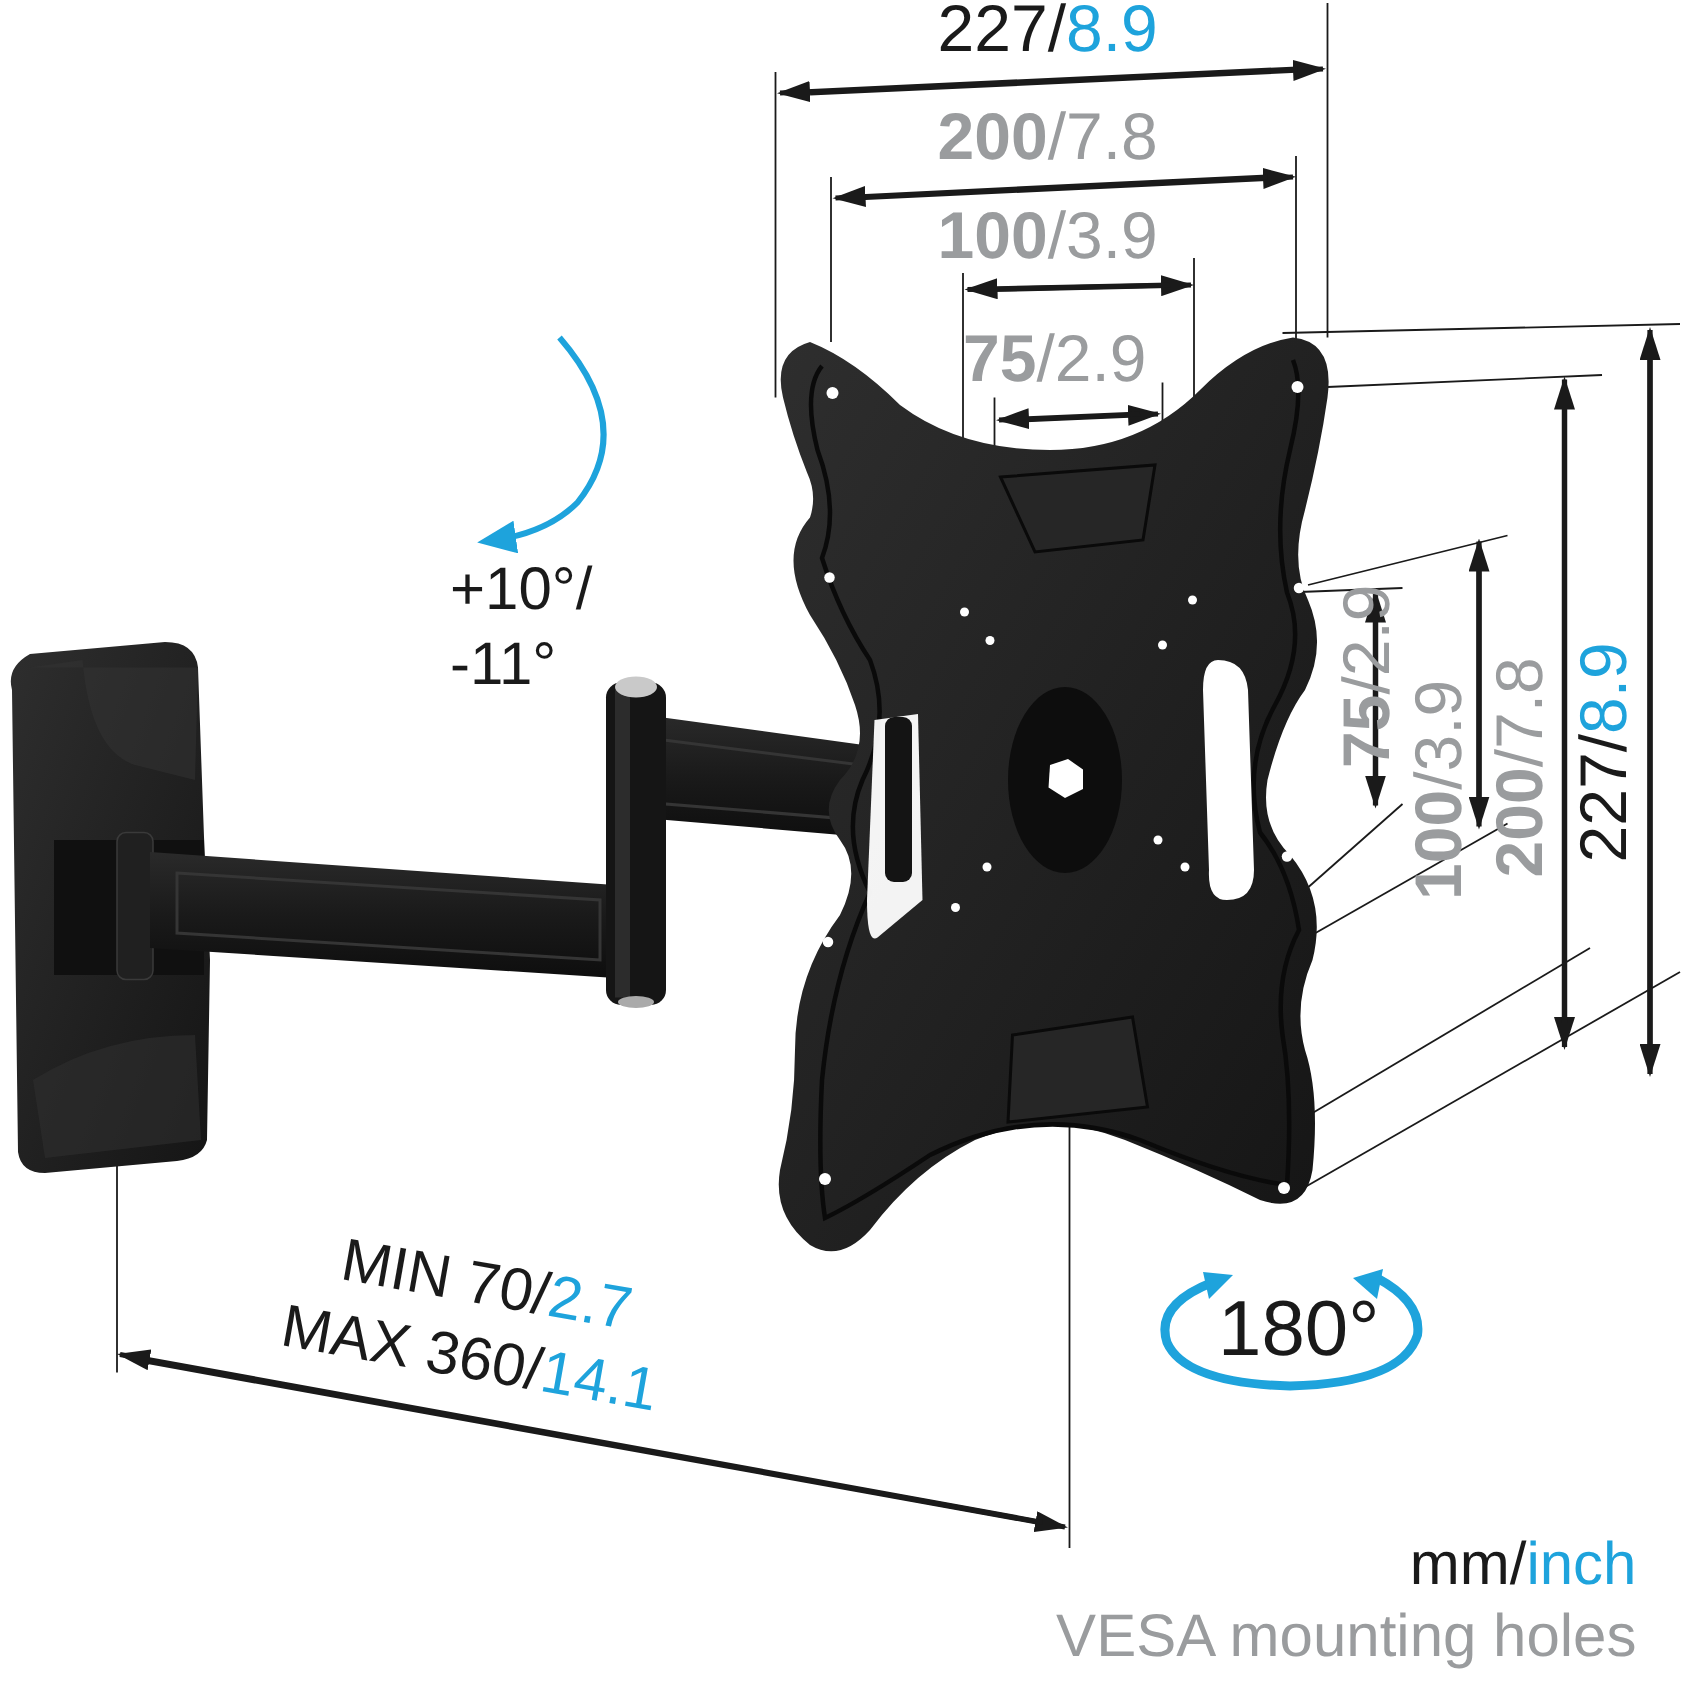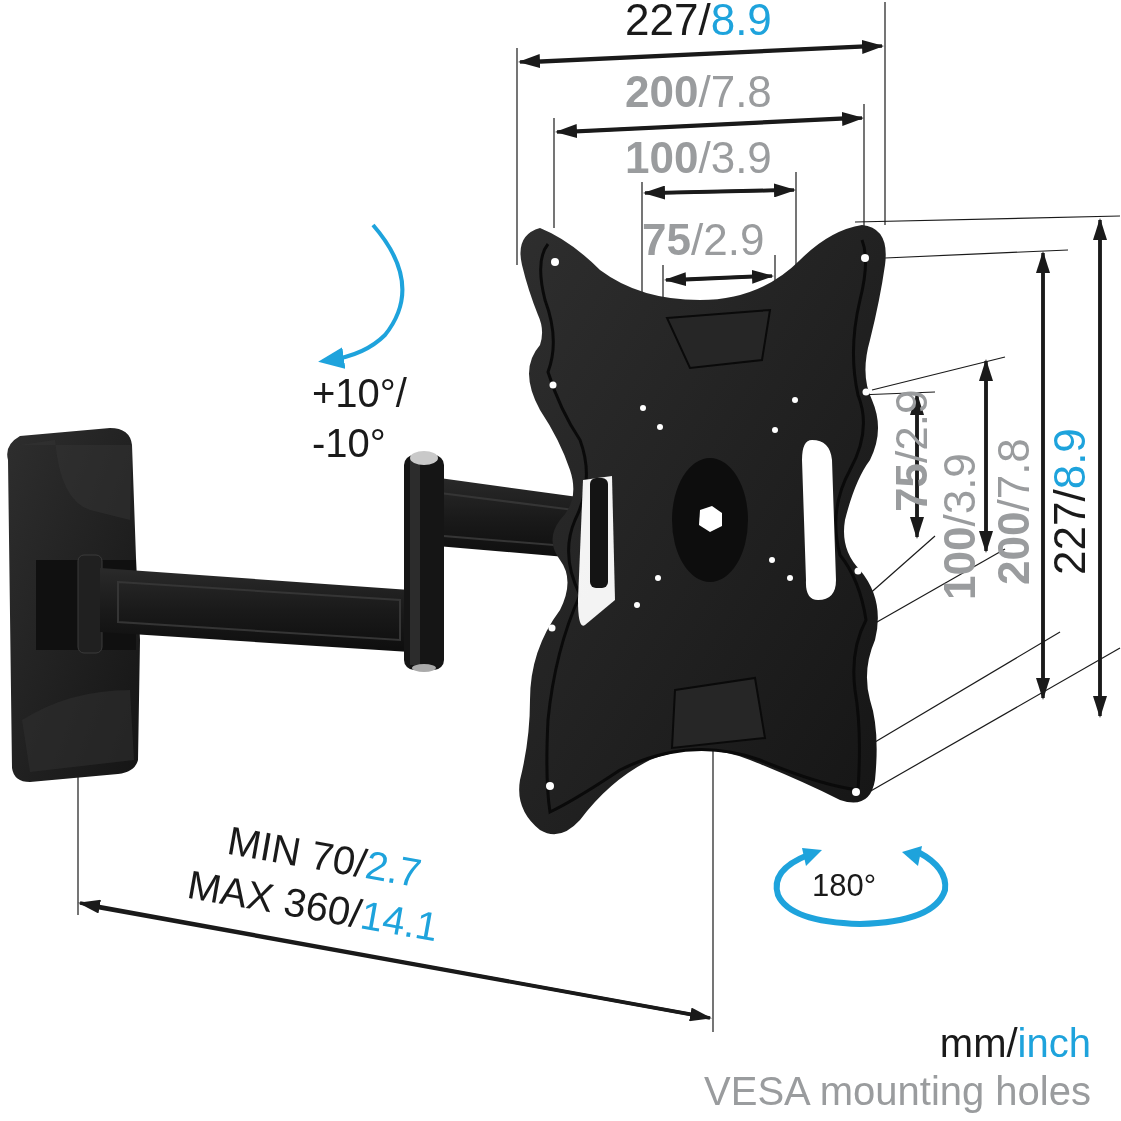--- a/index.html
+++ b/index.html
@@ -173,26 +173,26 @@
 </div>
 
 <div style="position:absolute;left:992px;top:585px;font-size:44px;line-height:44px;color:#9a9c9e;transform:rotate(-90deg);transform-origin:0 0;white-space:nowrap;">
   <span style="font-weight:bold">200</span><span>/</span><span>7.8</span>
 </div>
 
 <div style="position:absolute;left:1048px;top:575px;font-size:44px;line-height:44px;transform:rotate(-90deg);transform-origin:0 0;white-space:nowrap;">
   <span style="color:#1a1a1a">227</span><span style="color:#1a1a1a">/</span><span style="color:#1ea3dc">8.9</span>
 </div>
 
-<div style="position:absolute;left:300px;top:368px;font-size:40px;line-height:50px;color:#1a1a1a;margin-left:12px;">
+<div style="position:absolute;left:300px;top:368px;font-size:40px;line-height:50px;color:#1a1a1a;">
   <div>+10°/</div>
-  <div>-10°</div>
-</div>
-
-<div style="position:absolute;left:812px;top:864px;font-size:31px;line-height:44px;color:#1a1a1a;">180°</div>
+  <div>-11°</div>
+</div>
+
+<div style="position:absolute;left:812px;top:864px;font-size:52px;line-height:44px;color:#1a1a1a;">180°</div>
 
 <div style="position:absolute;left:232px;top:818px;font-size:40px;line-height:44px;color:#1a1a1a;transform:rotate(10deg);transform-origin:0 0;white-space:nowrap;">
   <span>MIN 70/</span><span style="color:#1ea3dc">2.7</span>
 </div>
 
 <div style="position:absolute;left:192px;top:862px;font-size:40px;line-height:44px;color:#1a1a1a;transform:rotate(10deg);transform-origin:0 0;white-space:nowrap;">
   <span>MAX 360/</span><span style="color:#1ea3dc">14.1</span>
 </div>
 
 <div style="position:absolute;right:30px;top:1020px;font-size:40px;line-height:46px;text-align:left;white-space:nowrap;">

